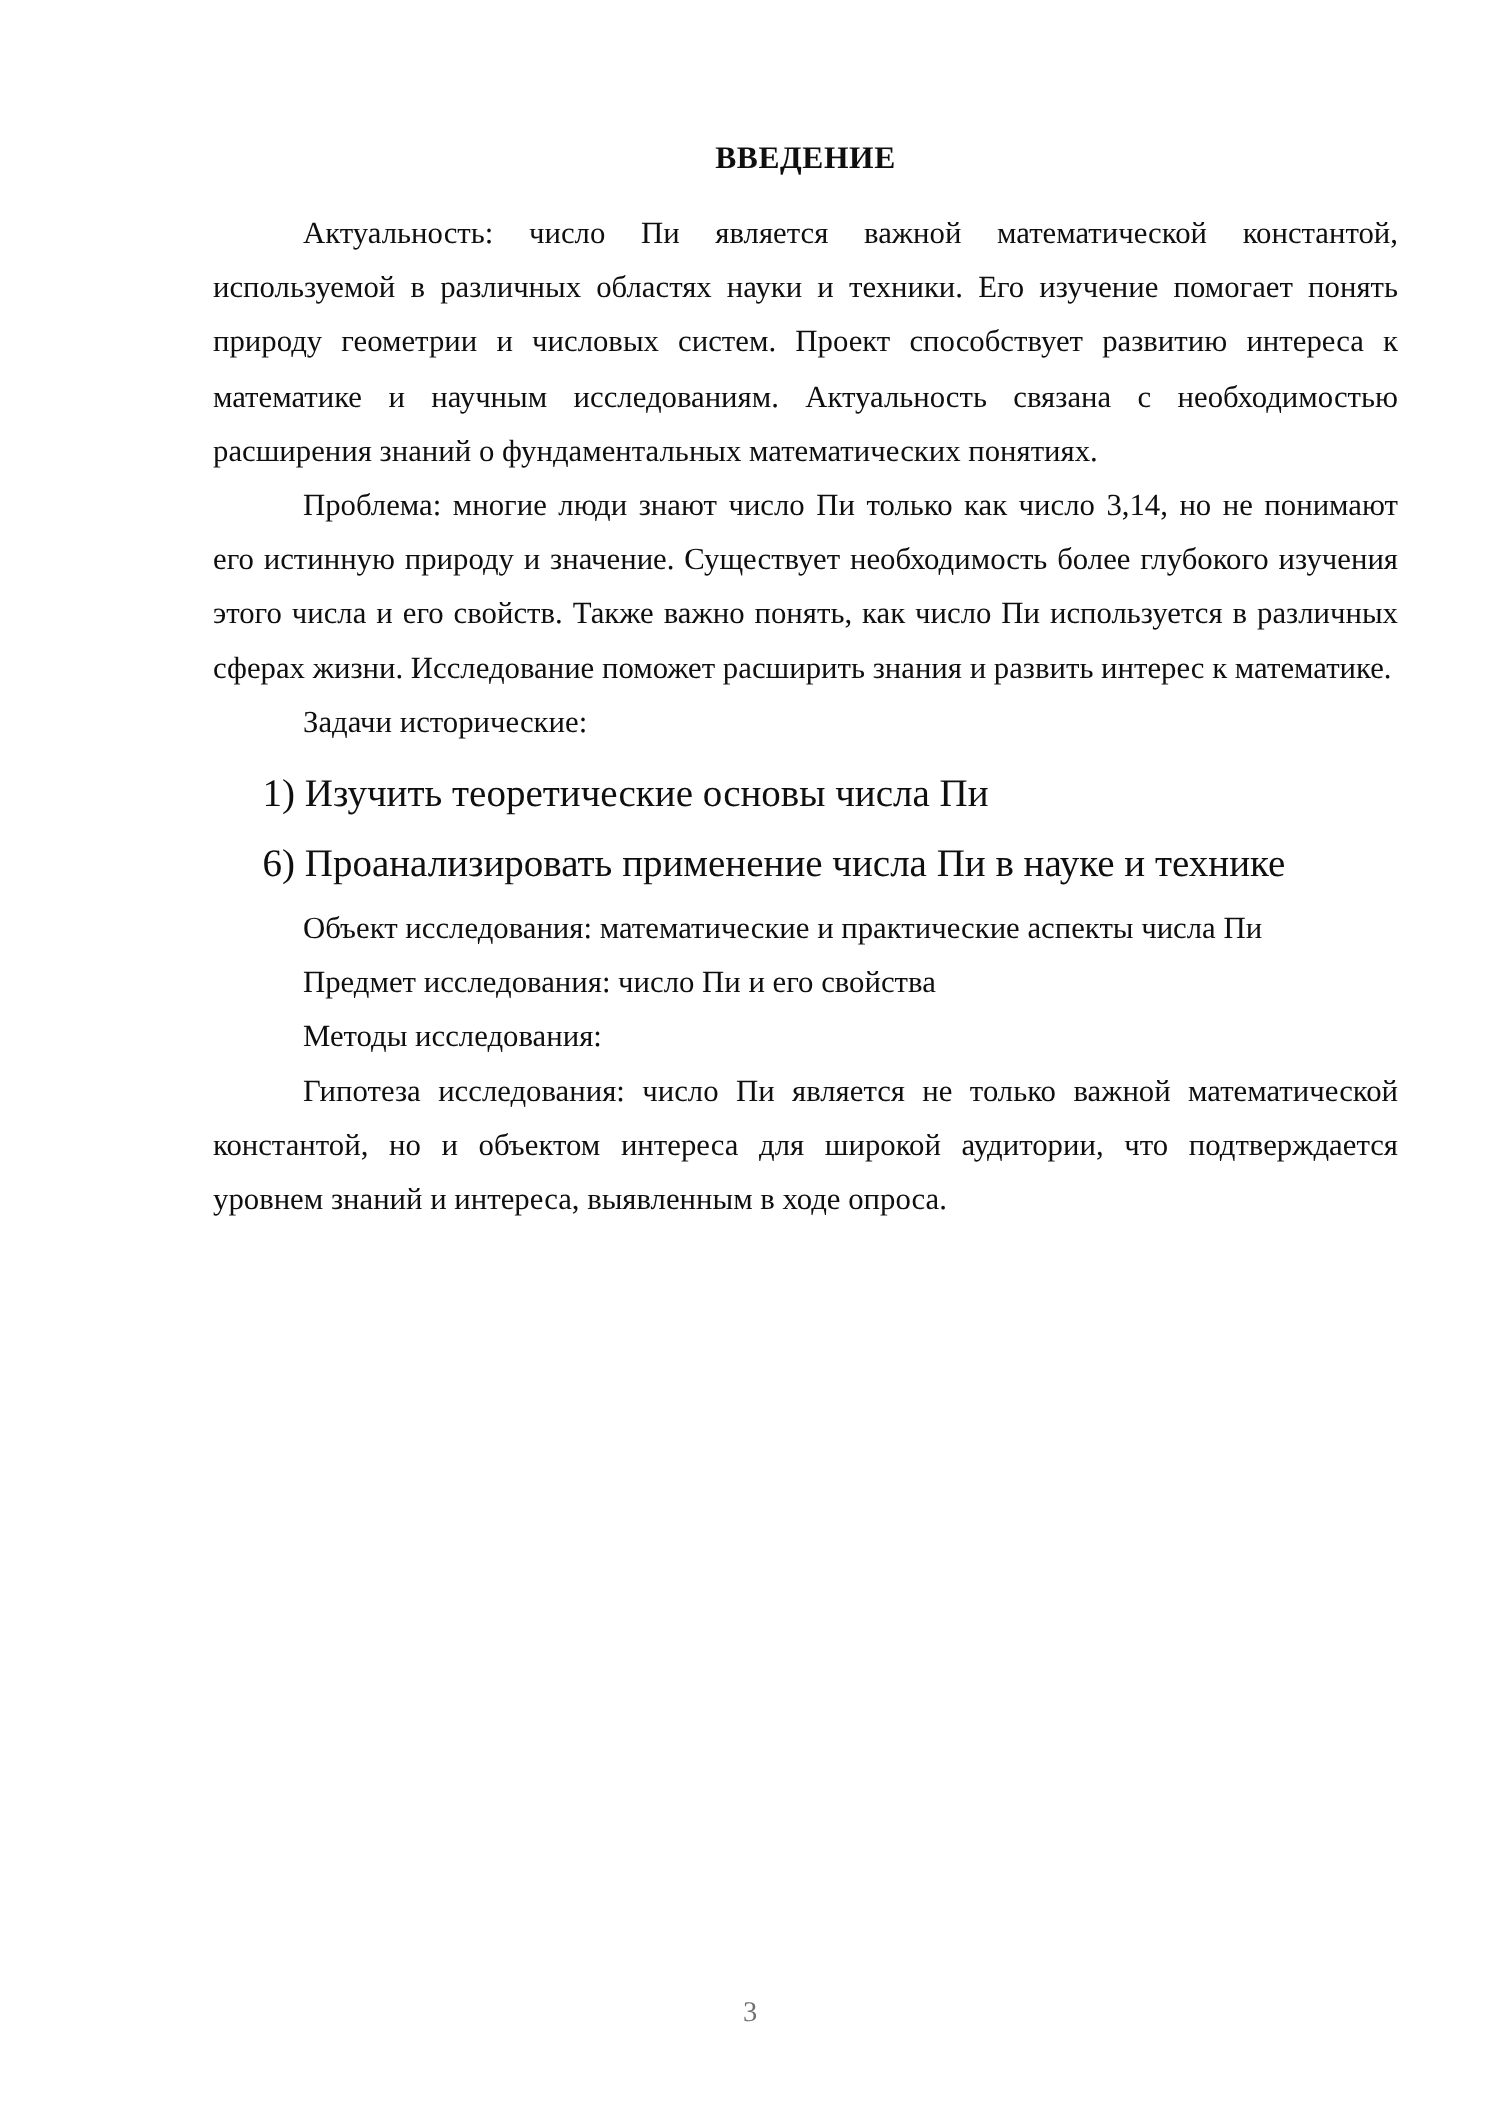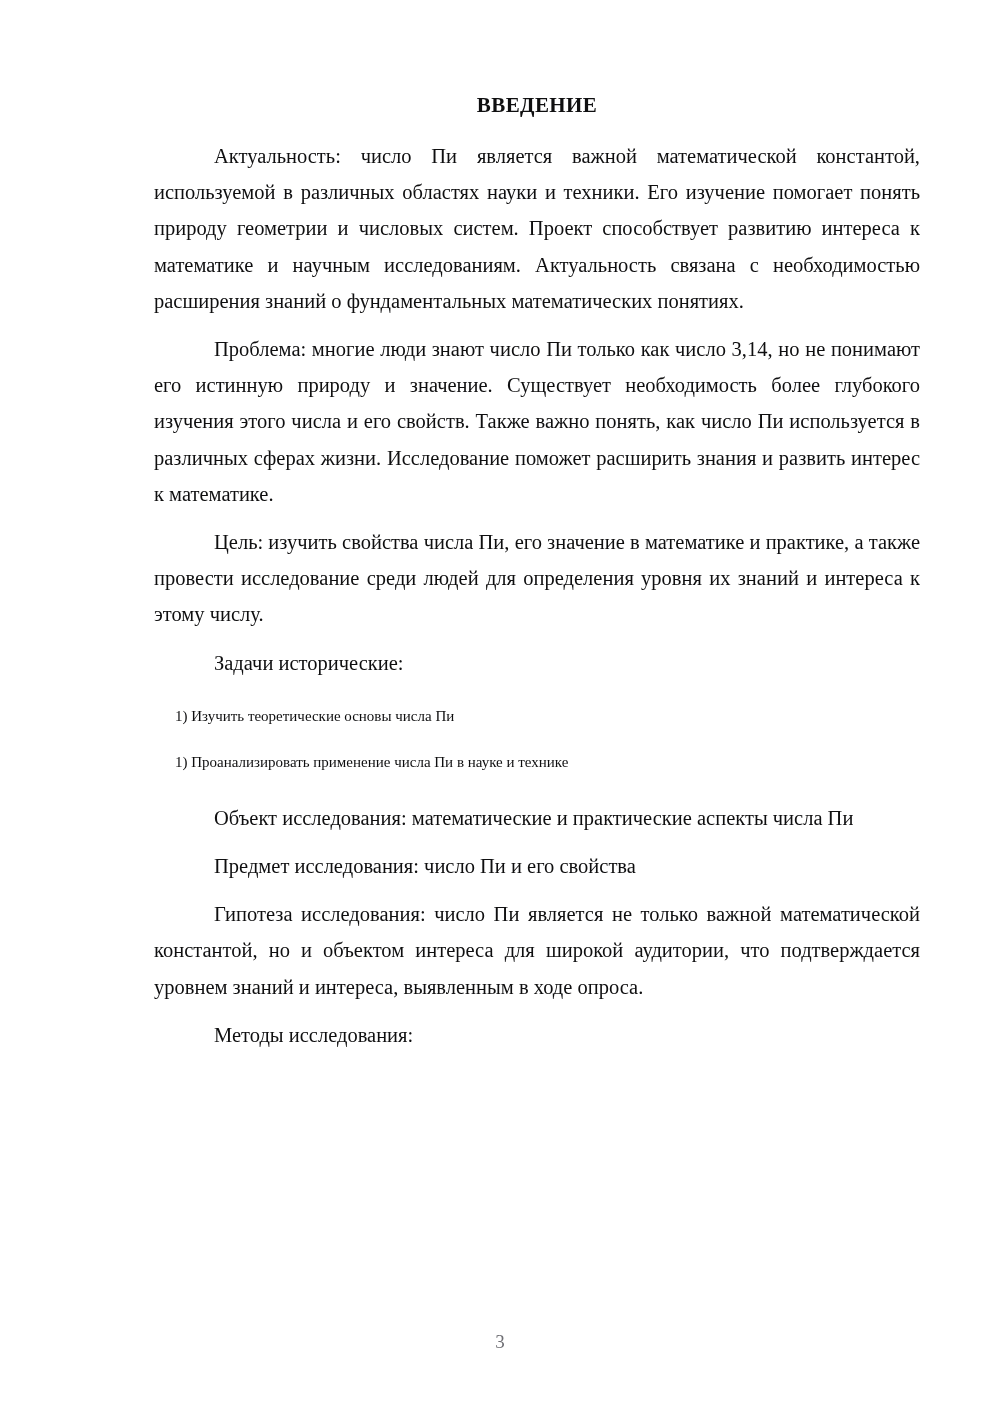--- a/index.html
+++ b/index.html
@@ -43,40 +43,40 @@
     line-height: 30px;
     margin: 0 0 0 0;
     padding-top: 4px;
   }
 
   .body-block {
     margin-top: 18px;
   }
 
   p.para {
-    margin: 12px;
+    margin: 0;
     font-size: 20.5px;
     line-height: 36.2px;
     text-align: justify;
     text-indent: 60px;
     text-justify: inter-word;
     word-spacing: 0px;
     hyphens: none;
   }
 
   
 
   ul.tasks {
     list-style: none;
     margin: 6px 0 0 0;
     padding: 0;
   }
 
   ul.tasks li {
-    font-size: 15px;
+    font-size: 26px;
     line-height: 46.5px;
     text-align: left;
     padding-left: 33px;
     white-space: nowrap;
   }
 
   .spacer-sm { height: 2px; }
 
   .page-number {
     position: absolute;
@@ -97,37 +97,36 @@
   <div class="content">
 
     <h1 class="doc-title">ВВЕДЕНИЕ</h1>
 
     <div class="body-block">
 
       <p class="para">Актуальность: число Пи является важной математической константой, используемой в различных областях науки и техники. Его изучение помогает понять природу геометрии и числовых систем. Проект способствует развитию интереса к математике и научным исследованиям. Актуальность связана с необходимостью расширения знаний о фундаментальных математических понятиях.</p>
 
       <p class="para">Проблема: многие люди знают число Пи только как число 3,14, но не понимают его истинную природу и значение. Существует необходимость более глубокого изучения этого числа и его свойств. Также важно понять, как число Пи используется в различных сферах жизни. Исследование поможет расширить знания и развить интерес к математике.</p>
 
-      <p class="para">Цель: изучить свойства числа Пи, его значение в математике и практике, а также провести исследование среди людей для определения уровня их знаний и интереса к этому числу.</p>
 
       <p class="para">Задачи исторические:</p>
 
       <ul class="tasks">
         <li>1) Изучить теоретические основы числа Пи</li>
-        <li>1) Проанализировать применение числа Пи в науке и технике</li>
+        <li>6) Проанализировать применение числа Пи в науке и технике</li>
       </ul>
 
       <div class="spacer-sm"></div>
 
       <p class="para">Объект исследования: математические и практические аспекты числа Пи</p>
 
       <p class="para">Предмет исследования: число Пи и его свойства</p>
 
+      <p class="para">Методы исследования:</p>
+
       <p class="para">Гипотеза исследования: число Пи является не только важной математической константой, но и объектом интереса для широкой аудитории, что подтверждается уровнем знаний и интереса, выявленным в ходе опроса.</p>
-
-      <p class="para">Методы исследования:</p>
 
     </div>
   </div>
 
   <div class="page-number">3</div>
 
 </div>
 
 </body></html>

